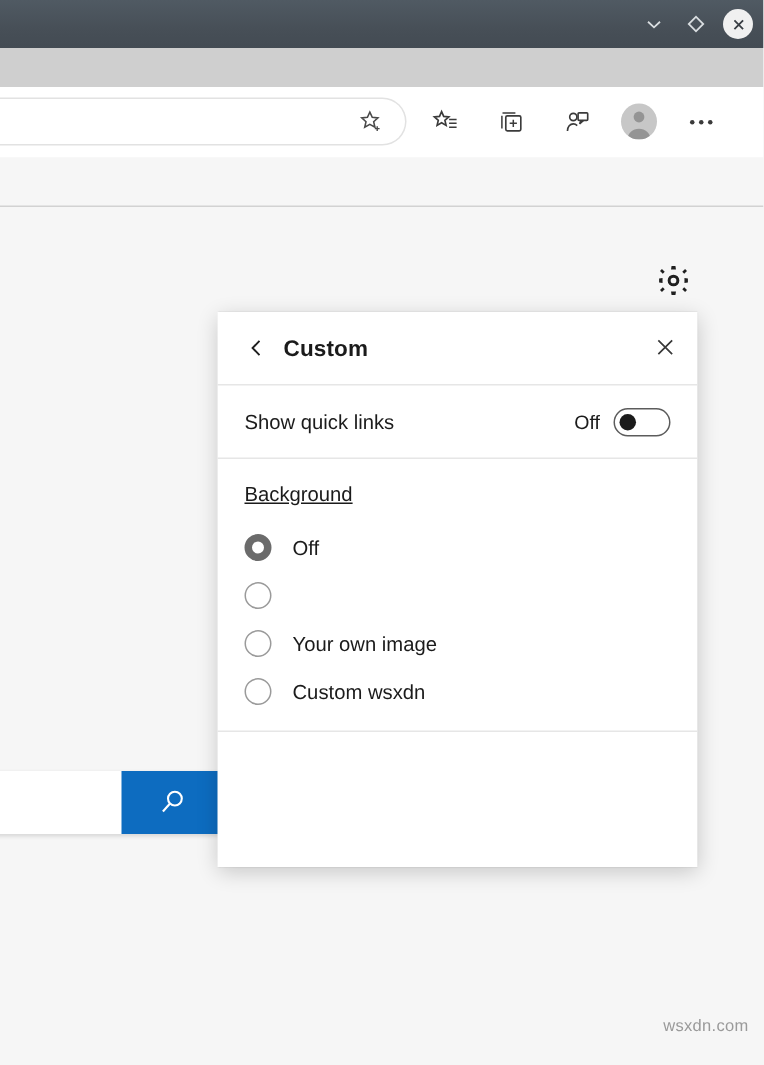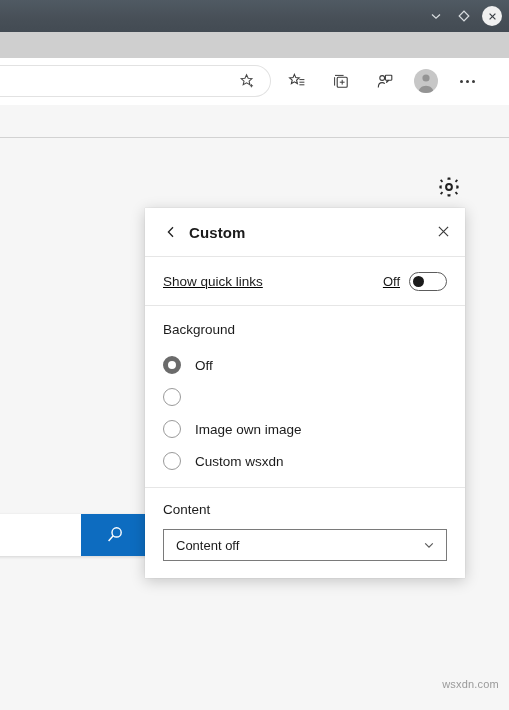--- a/index.html
+++ b/index.html
@@ -177,21 +177,20 @@
   }
 
   .sep { height: 1px; background: #e6e6e6; }
 
   .row-quicklinks {
     height: 48px;
     display: flex;
     align-items: center;
     padding: 0 18px;
     justify-content: space-between;
-    text-decoration: underline;
   }
   .row-label {
     font-size: 13.5px;
     color: #1b1b1b;
   }
   .toggle-wrap {
     display: flex; align-items: center; gap: 9px;
   }
   .toggle-state {
     font-size: 13px;
@@ -212,20 +211,21 @@
     background: #1b1b1b;
   }
 
   .section {
     padding: 16px 18px 10px 18px;
   }
   .section-title {
     font-size: 13.5px;
     color: #1b1b1b;
     margin-bottom: 12px;
+    text-decoration: underline;
   }
   .radio-row {
     display: flex;
     align-items: center;
     height: 32px;
     gap: 14px;
   }
   .radio {
     width: 18px; height: 18px;
     border-radius: 50%;
@@ -397,37 +397,26 @@
       <div class="radio selected"></div>
       <div class="radio-label">Off</div>
     </div>
 
     <div class="radio-row">
       <div class="radio"></div>
     </div>
 
     <div class="radio-row">
       <div class="radio"></div>
-      <div class="radio-label">Image own image</div>
+      <div class="radio-label">Your own image</div>
     </div>
 
     <div class="radio-row">
       <div class="radio"></div>
       <div class="radio-label">Custom wsxdn</div>
     </div>
   </div>
 
   <div class="sep"></div>
 
-  <div class="content-section">
-    <div class="section-title">Content</div>
-    <div class="dropdown">
-      <div class="dropdown-value">Content off</div>
-      <div class="dropdown-chevron">
-        <svg width="14" height="14" viewBox="0 0 14 14" fill="none" stroke="currentColor" stroke-width="1.2">
-          <path d="M3.2 5.4 L7 9.1 L10.8 5.4"></path>
-        </svg>
-      </div>
-    </div>
-  </div>
 </div>
 
 <div class="watermark">wsxdn.com</div>
 
 </body></html>

